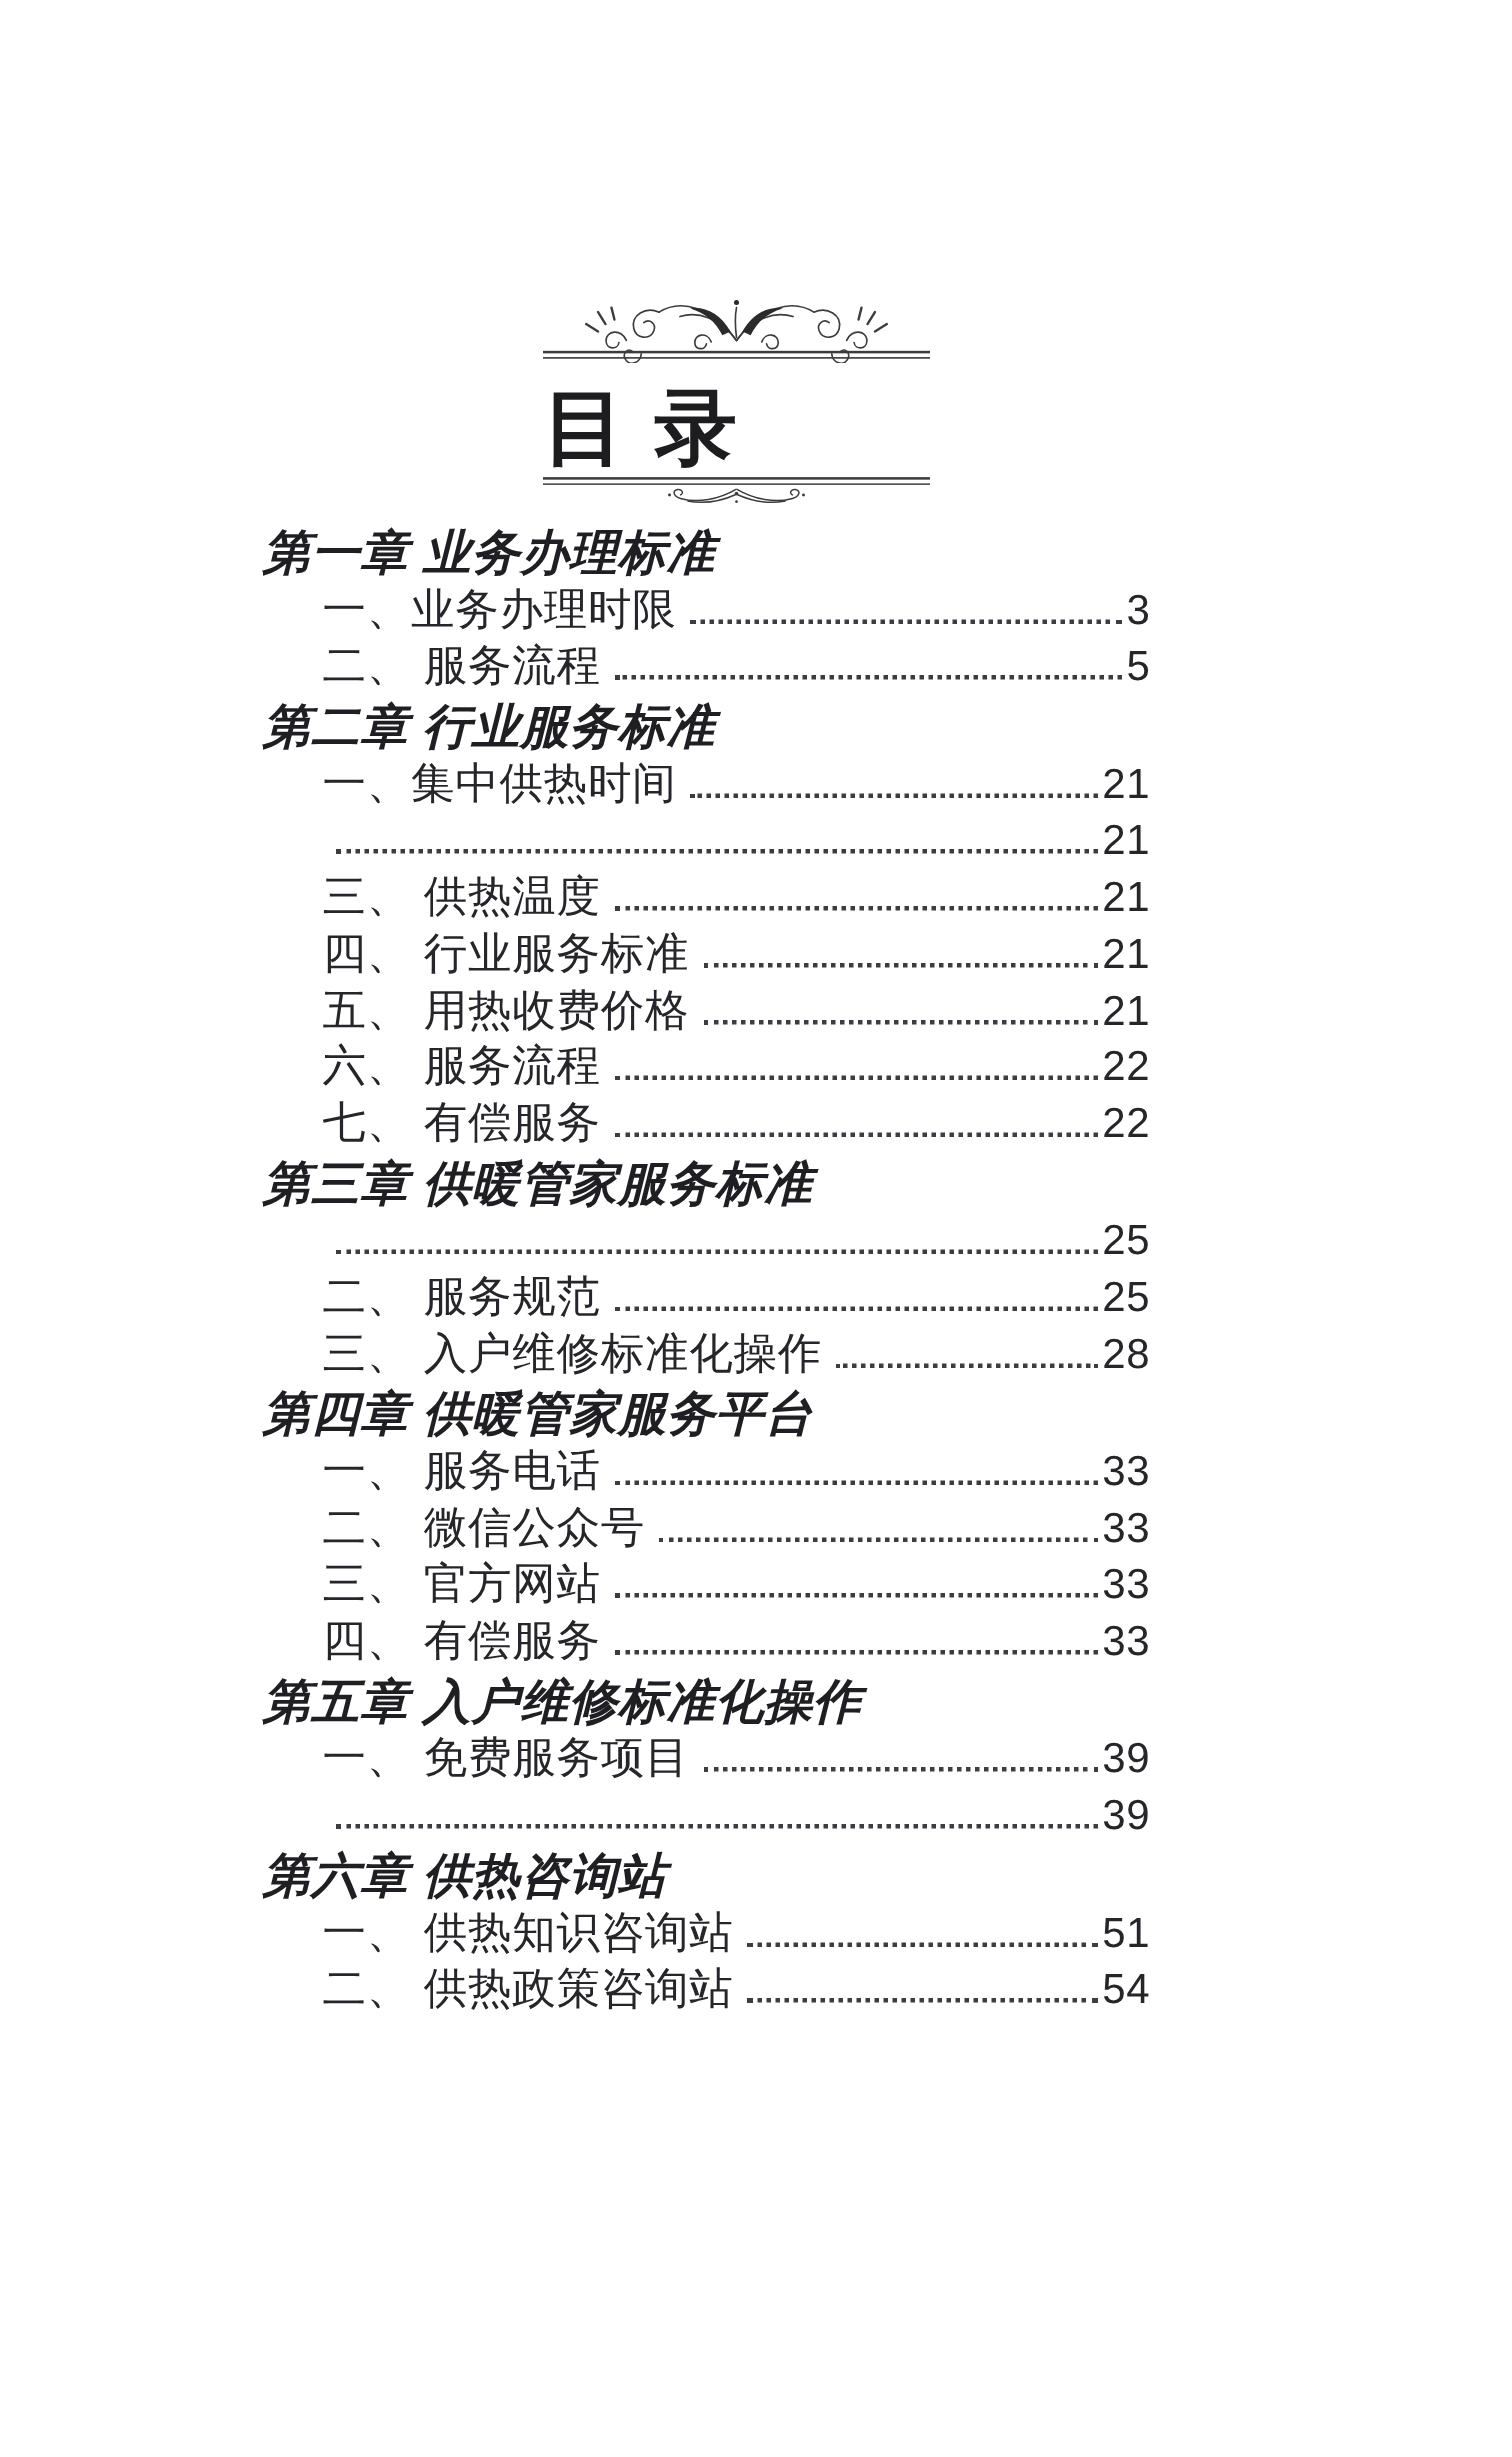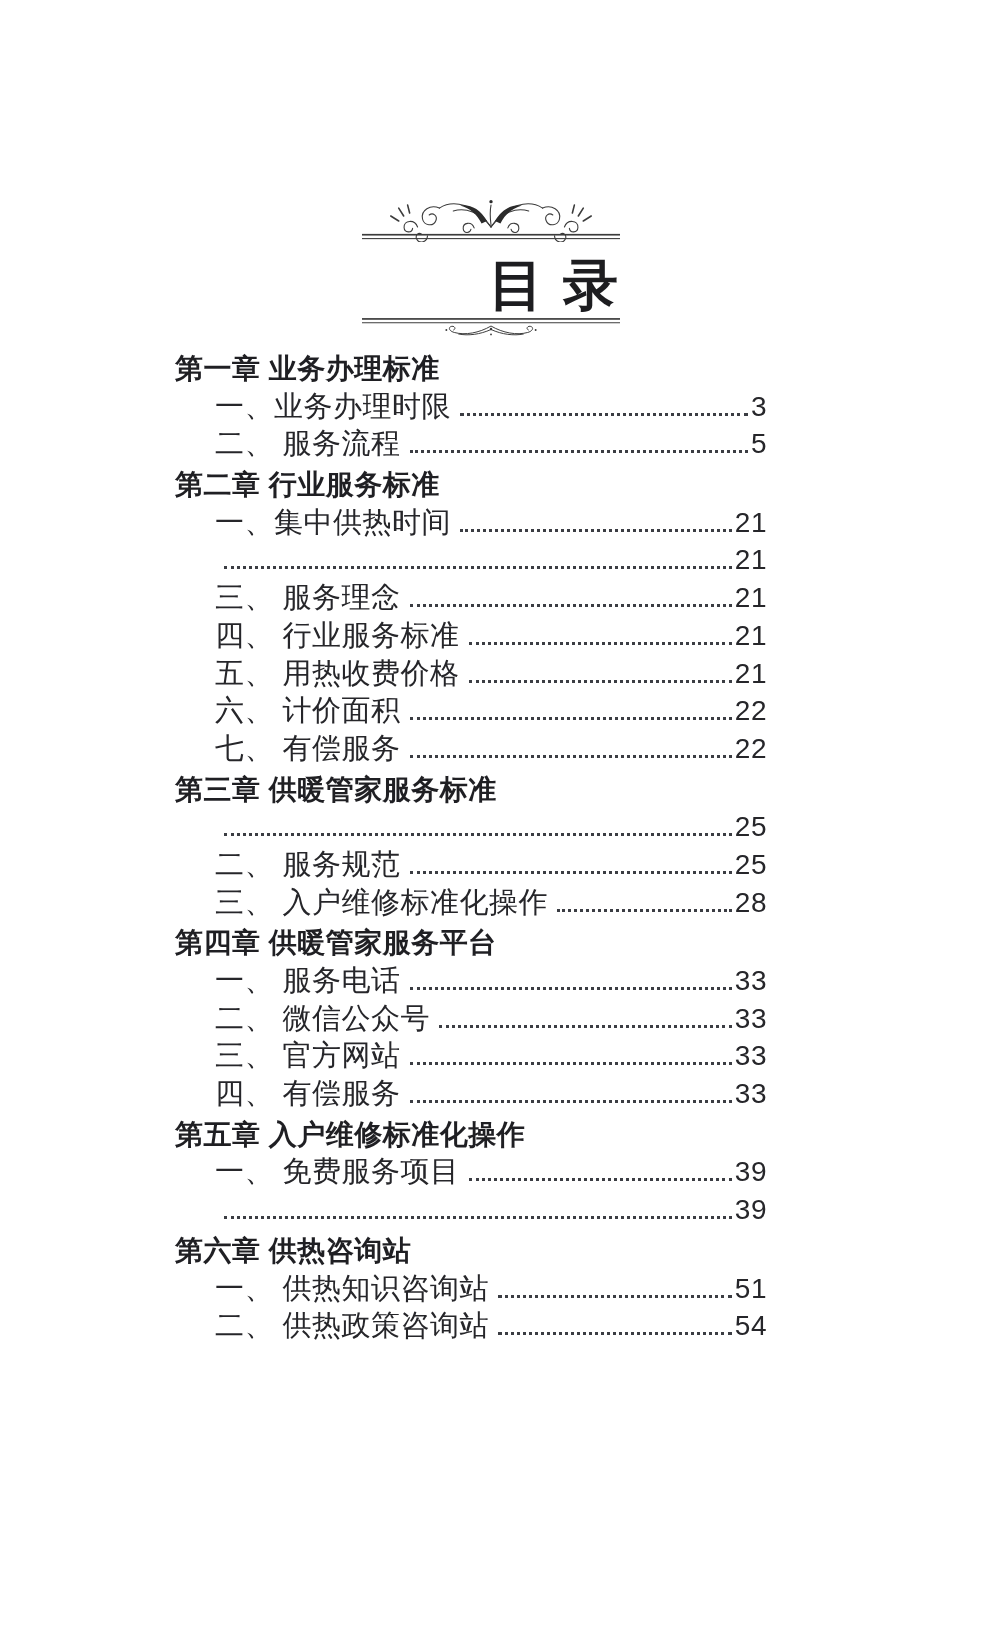--- a/index.html
+++ b/index.html
@@ -5,35 +5,36 @@
   * { margin:0; padding:0; box-sizing:border-box; }
   html, body { background:#ffffff; }
   body {
     width:1008px; height:1638px; position:relative;
     font-family:"Liberation Sans", sans-serif;
     color:#26262a;
   }
   .page { position:absolute; inset:0; background:#ffffff; overflow:hidden; }
 
   
-  .toc-header { position:absolute; left:362px; top:196px; width:258px; text-align:right; }
+  .toc-header { position:absolute; left:362px; top:196px; width:258px; text-align:left; }
   .toc-header svg { display:block; }
   .toc-header h1 {
     margin-top:14px;
     font-size:55px; line-height:58px; font-weight:bold;
     color:#1d1d20; letter-spacing:2px; white-space:pre;
   }
   .orn-bottom { margin-top:2px; }
 
   
   .toc { position:absolute; left:175px; top:350px; width:592px; }
   .chapter {
-    font-size:28px; font-weight:bold; color:#1f1f23;
+    font-size:32px; font-weight:bold; color:#1f1f23;
     line-height:37.7px; height:37.7px; margin-top:3px; letter-spacing:0.5px;
     white-space:pre;
+    font-style:italic;
   }
   .chapter:first-child { margin-top:0; }
   .entry {
     display:flex; align-items:baseline;
     font-size:29px; line-height:37.7px; height:37.7px;
     padding-left:40px; color:#26262a; letter-spacing:0.5px;
   }
   .entry .lbl { white-space:pre; }
   .entry .leader {
     flex:1 1 auto; min-width:20px;
@@ -105,36 +106,36 @@
       <div class="entry">
         <span class="lbl">一、集中供热时间</span>
         <span class="leader"></span>
         <span class="pg">21</span>
       </div>
       <div class="entry">
         <span class="leader"></span>
         <span class="pg">21</span>
       </div>
       <div class="entry">
-        <span class="lbl">三、 服务理念</span>
+        <span class="lbl">三、 供热温度</span>
         <span class="leader"></span>
         <span class="pg">21</span>
       </div>
       <div class="entry">
         <span class="lbl">四、 行业服务标准</span>
         <span class="leader"></span>
         <span class="pg">21</span>
       </div>
       <div class="entry">
         <span class="lbl">五、 用热收费价格</span>
         <span class="leader"></span>
         <span class="pg">21</span>
       </div>
       <div class="entry">
-        <span class="lbl">六、 计价面积</span>
+        <span class="lbl">六、 服务流程</span>
         <span class="leader"></span>
         <span class="pg">22</span>
       </div>
       <div class="entry">
         <span class="lbl">七、 有偿服务</span>
         <span class="leader"></span>
         <span class="pg">22</span>
       </div>
       <div class="chapter">第三章 供暖管家服务标准</div>
       <div class="entry">

